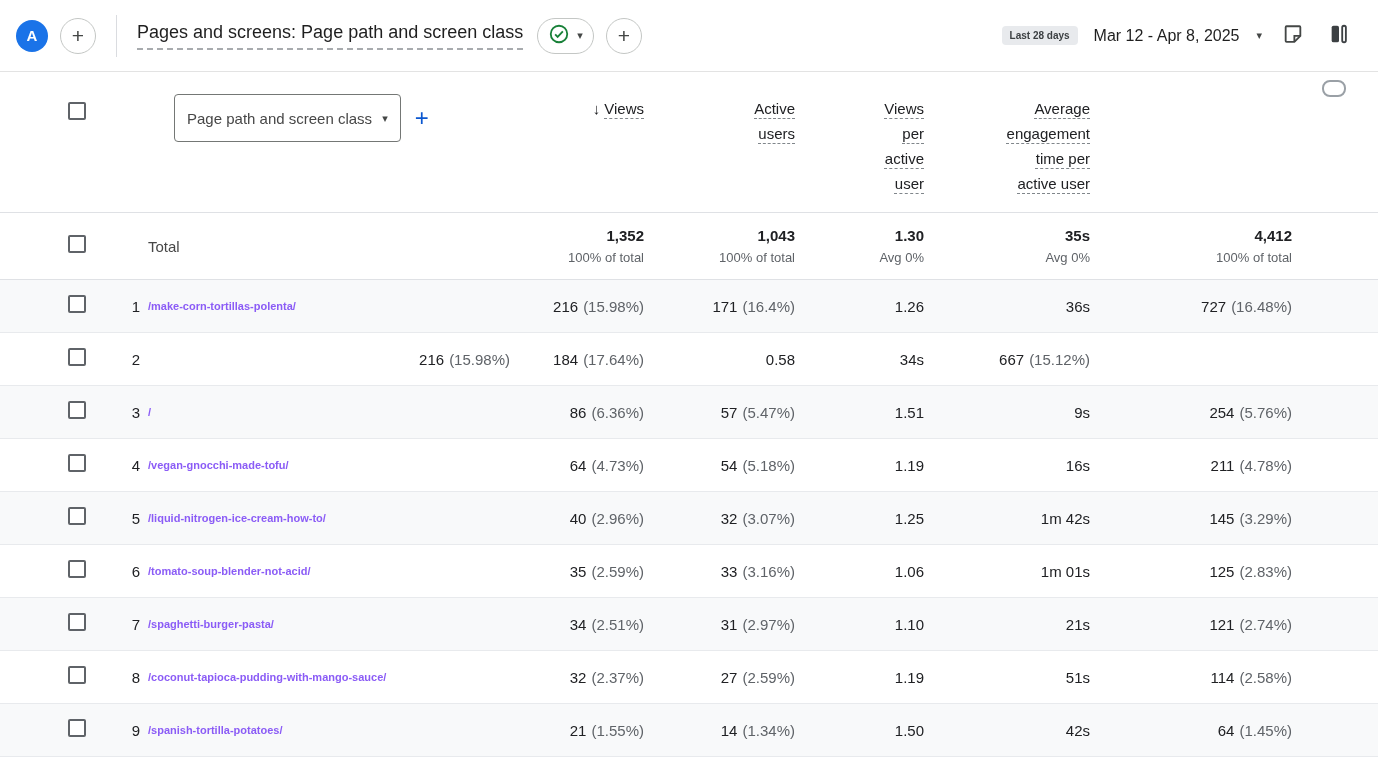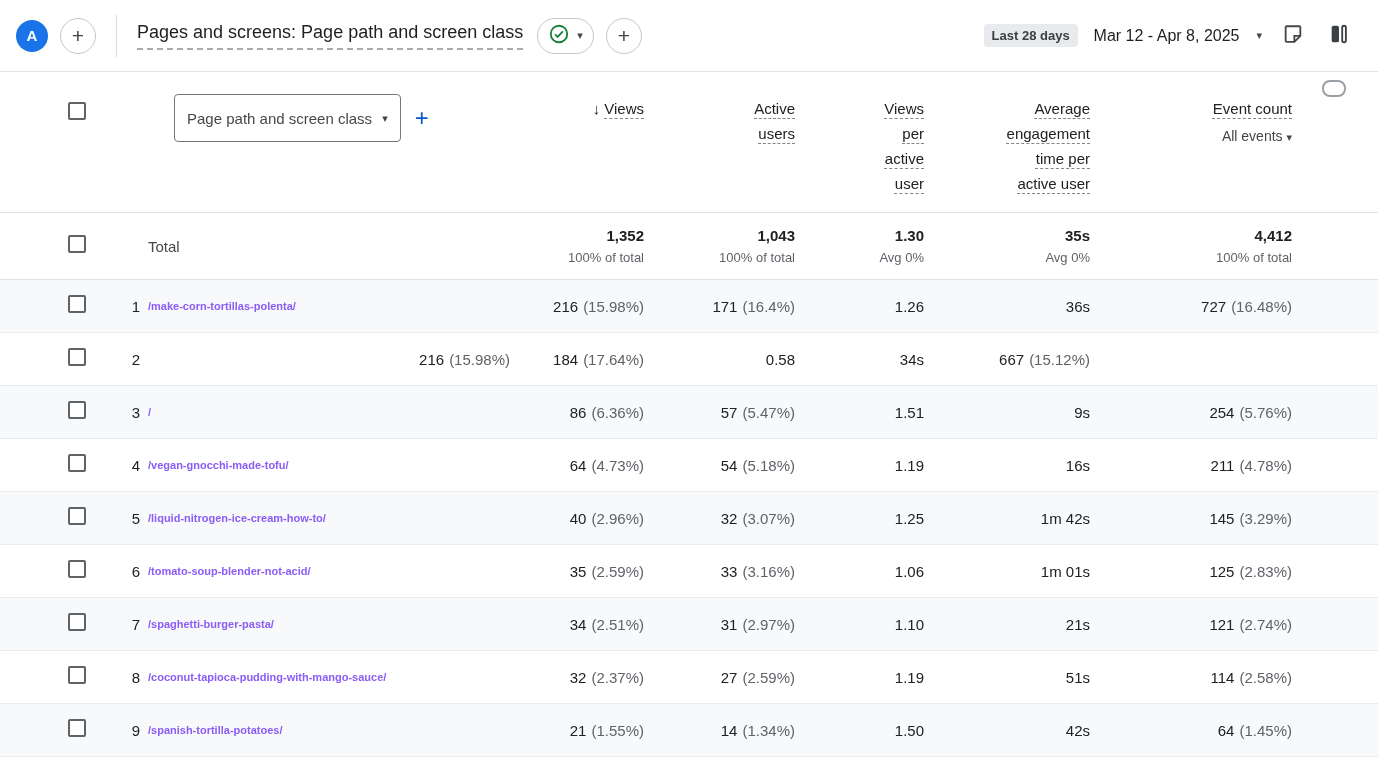--- a/index.html
+++ b/index.html
@@ -15,21 +15,21 @@
   .circle-btn { width:36px; height:36px; border-radius:50%; border:1px solid #c4c7c5;
             background:#fff; color:#444746; font-size:21px; line-height:1;
             display:flex; align-items:center; justify-content:center; margin-left:12px; cursor:pointer; }
   .vdiv { width:1px; height:42px; background:#dadce0; margin:0 20px; }
   .title { font-size:18px; font-weight:400; color:#1f1f1f; white-space:nowrap;
            border-bottom:2px dashed #a8abae; padding-bottom:5px; cursor:pointer; }
   .check-pill { display:flex; align-items:center; gap:7px; height:36px; padding:0 10px;
                 border:1px solid #c4c7c5; border-radius:18px; margin-left:14px; background:#fff; cursor:pointer; }
   .caret { font-size:11px; color:#444746; }
   .right-cluster { margin-left:auto; display:flex; align-items:center; gap:16px; }
-  .badge { background:#e8eaed; color:#3c4043; font-size:13px; font-weight:700;
+  .badge { background:#e8eaed; color:#3c4043; font-size:10px; font-weight:700;
            padding:4px 8px; border-radius:4px; white-space:nowrap; }
   .daterange { display:flex; align-items:center; gap:17px; font-size:16px; color:#1f1f1f;
                white-space:nowrap; cursor:pointer; }
   .icon-btn { background:none; border:none; width:30px; height:30px; display:flex;
               align-items:center; justify-content:center; cursor:pointer; }
 
   
   .scroll-thumb { position:absolute; top:80px; right:32px; width:24px; height:17px;
                   border:2px solid #9aa0a6; border-radius:8px; background:#fff; }
 
@@ -132,27 +132,20 @@
     </div>
     <div class="hcell">
       <span class="hlabel wrap50">Active users</span>
     </div>
     <div class="hcell">
       <span class="hlabel wrap50">Views per active user</span>
     </div>
     <div class="hcell">
       <span class="hlabel wrap88">Average engagement time per active user</span>
     </div>
-    <div class="hcell">
-      <span class="hlabel">Event count</span>
-      <div class="subfilter">
-        <span>All events</span>
-        <span class="caret">▾</span>
-      </div>
-    </div>
   </div>
 
   <div class="grid-row trow">
     <div><span class="checkbox"></span></div>
     <div></div>
     <div class="total-label">Total</div>
     <div class="tval">
       <span class="v">1,352</span>
       <span class="sub">100% of total</span>
     </div>

